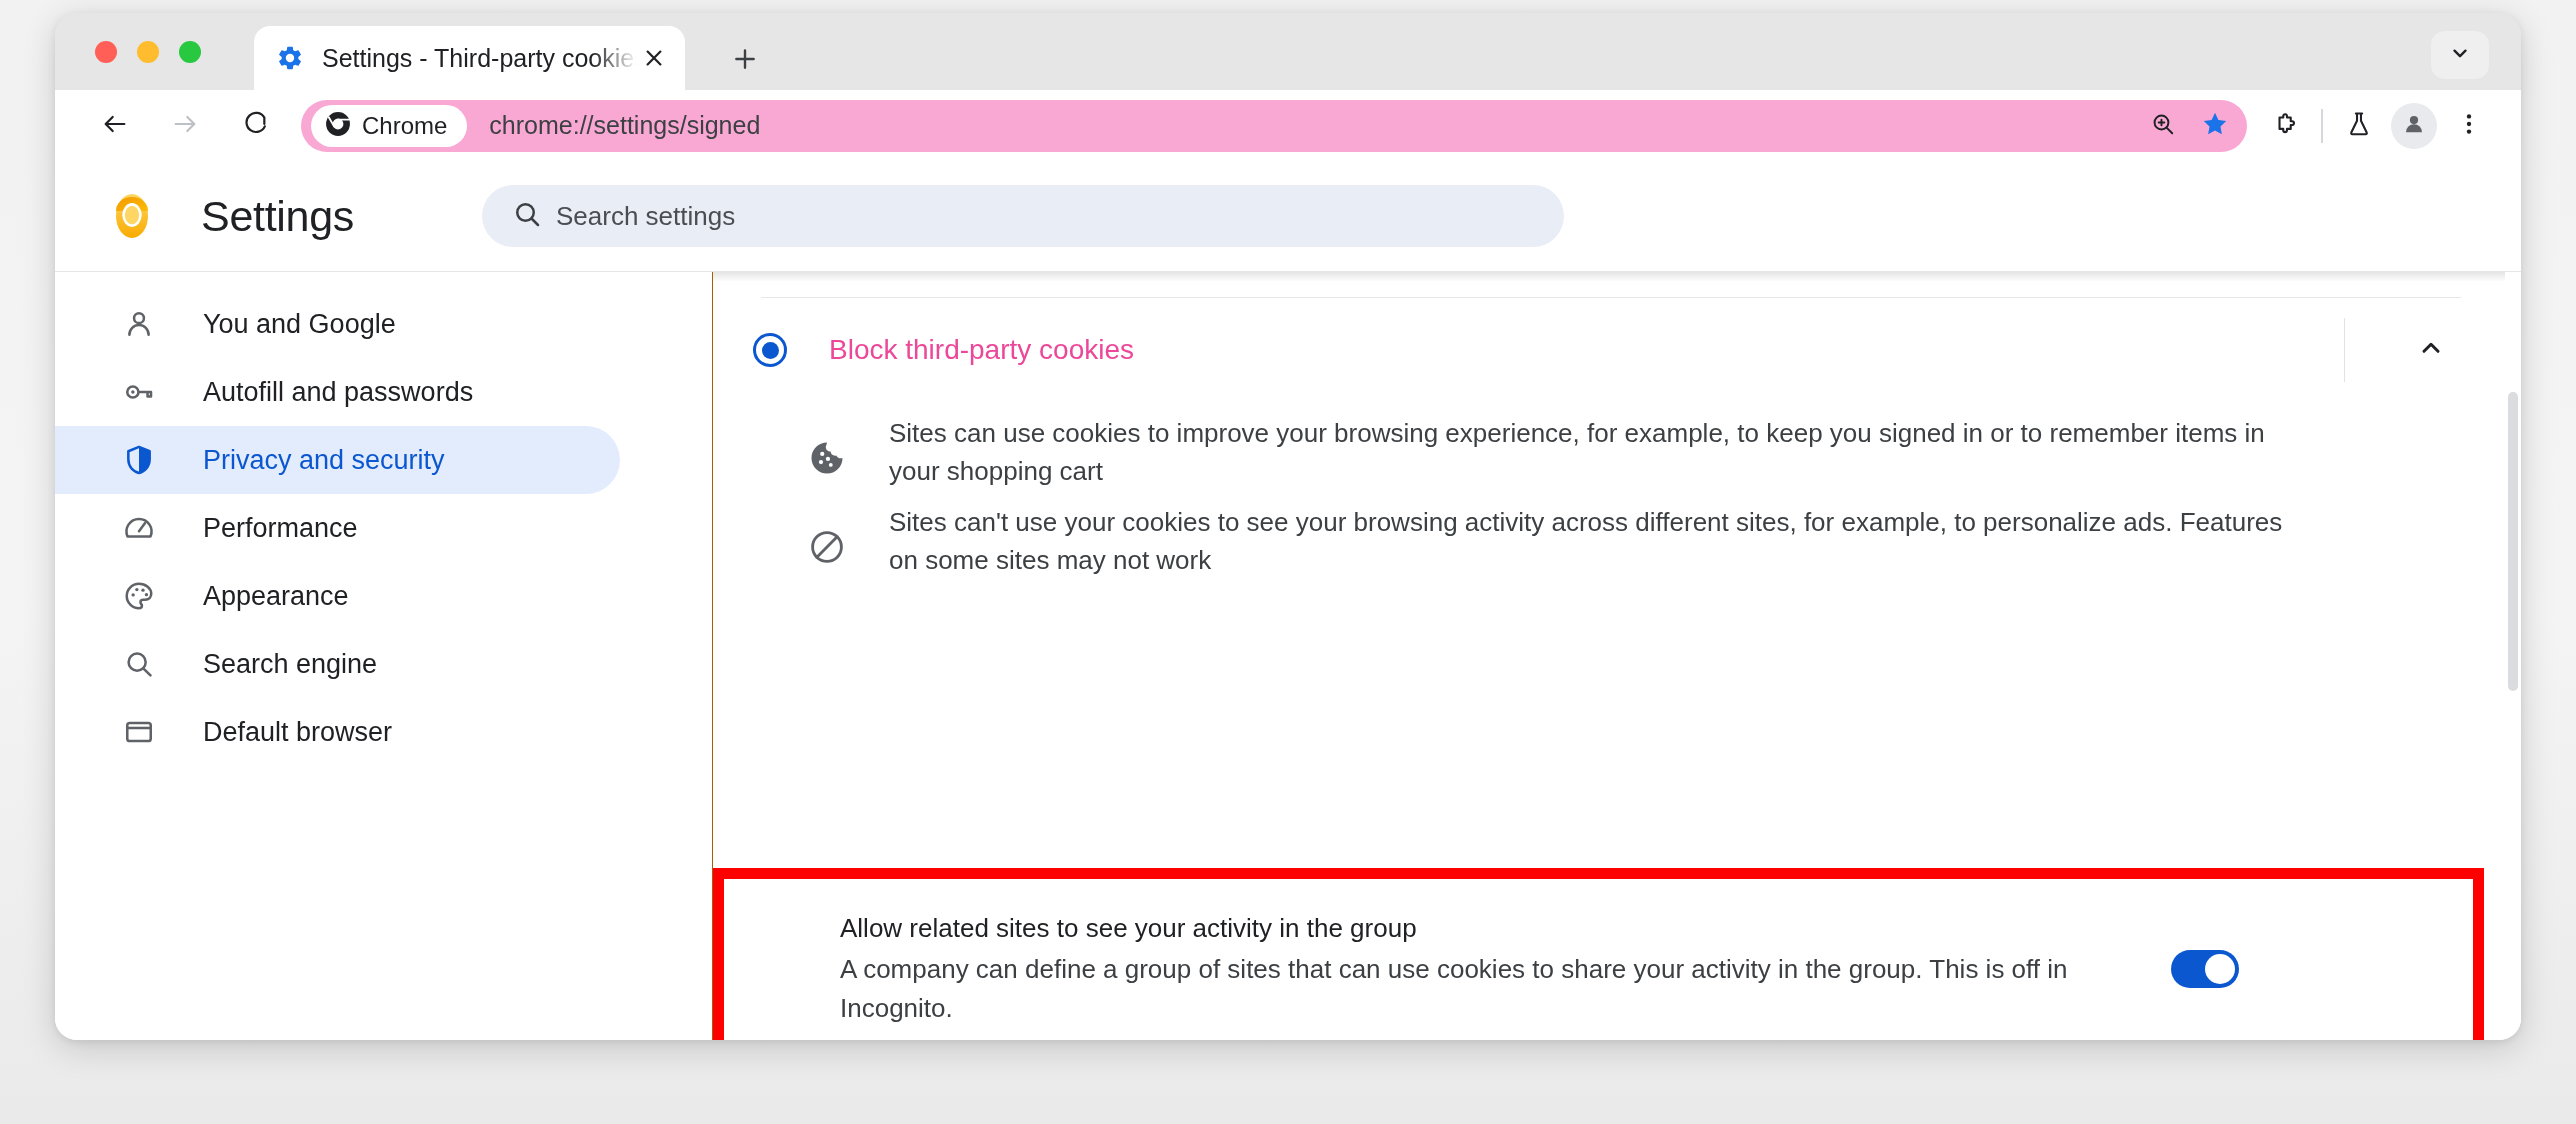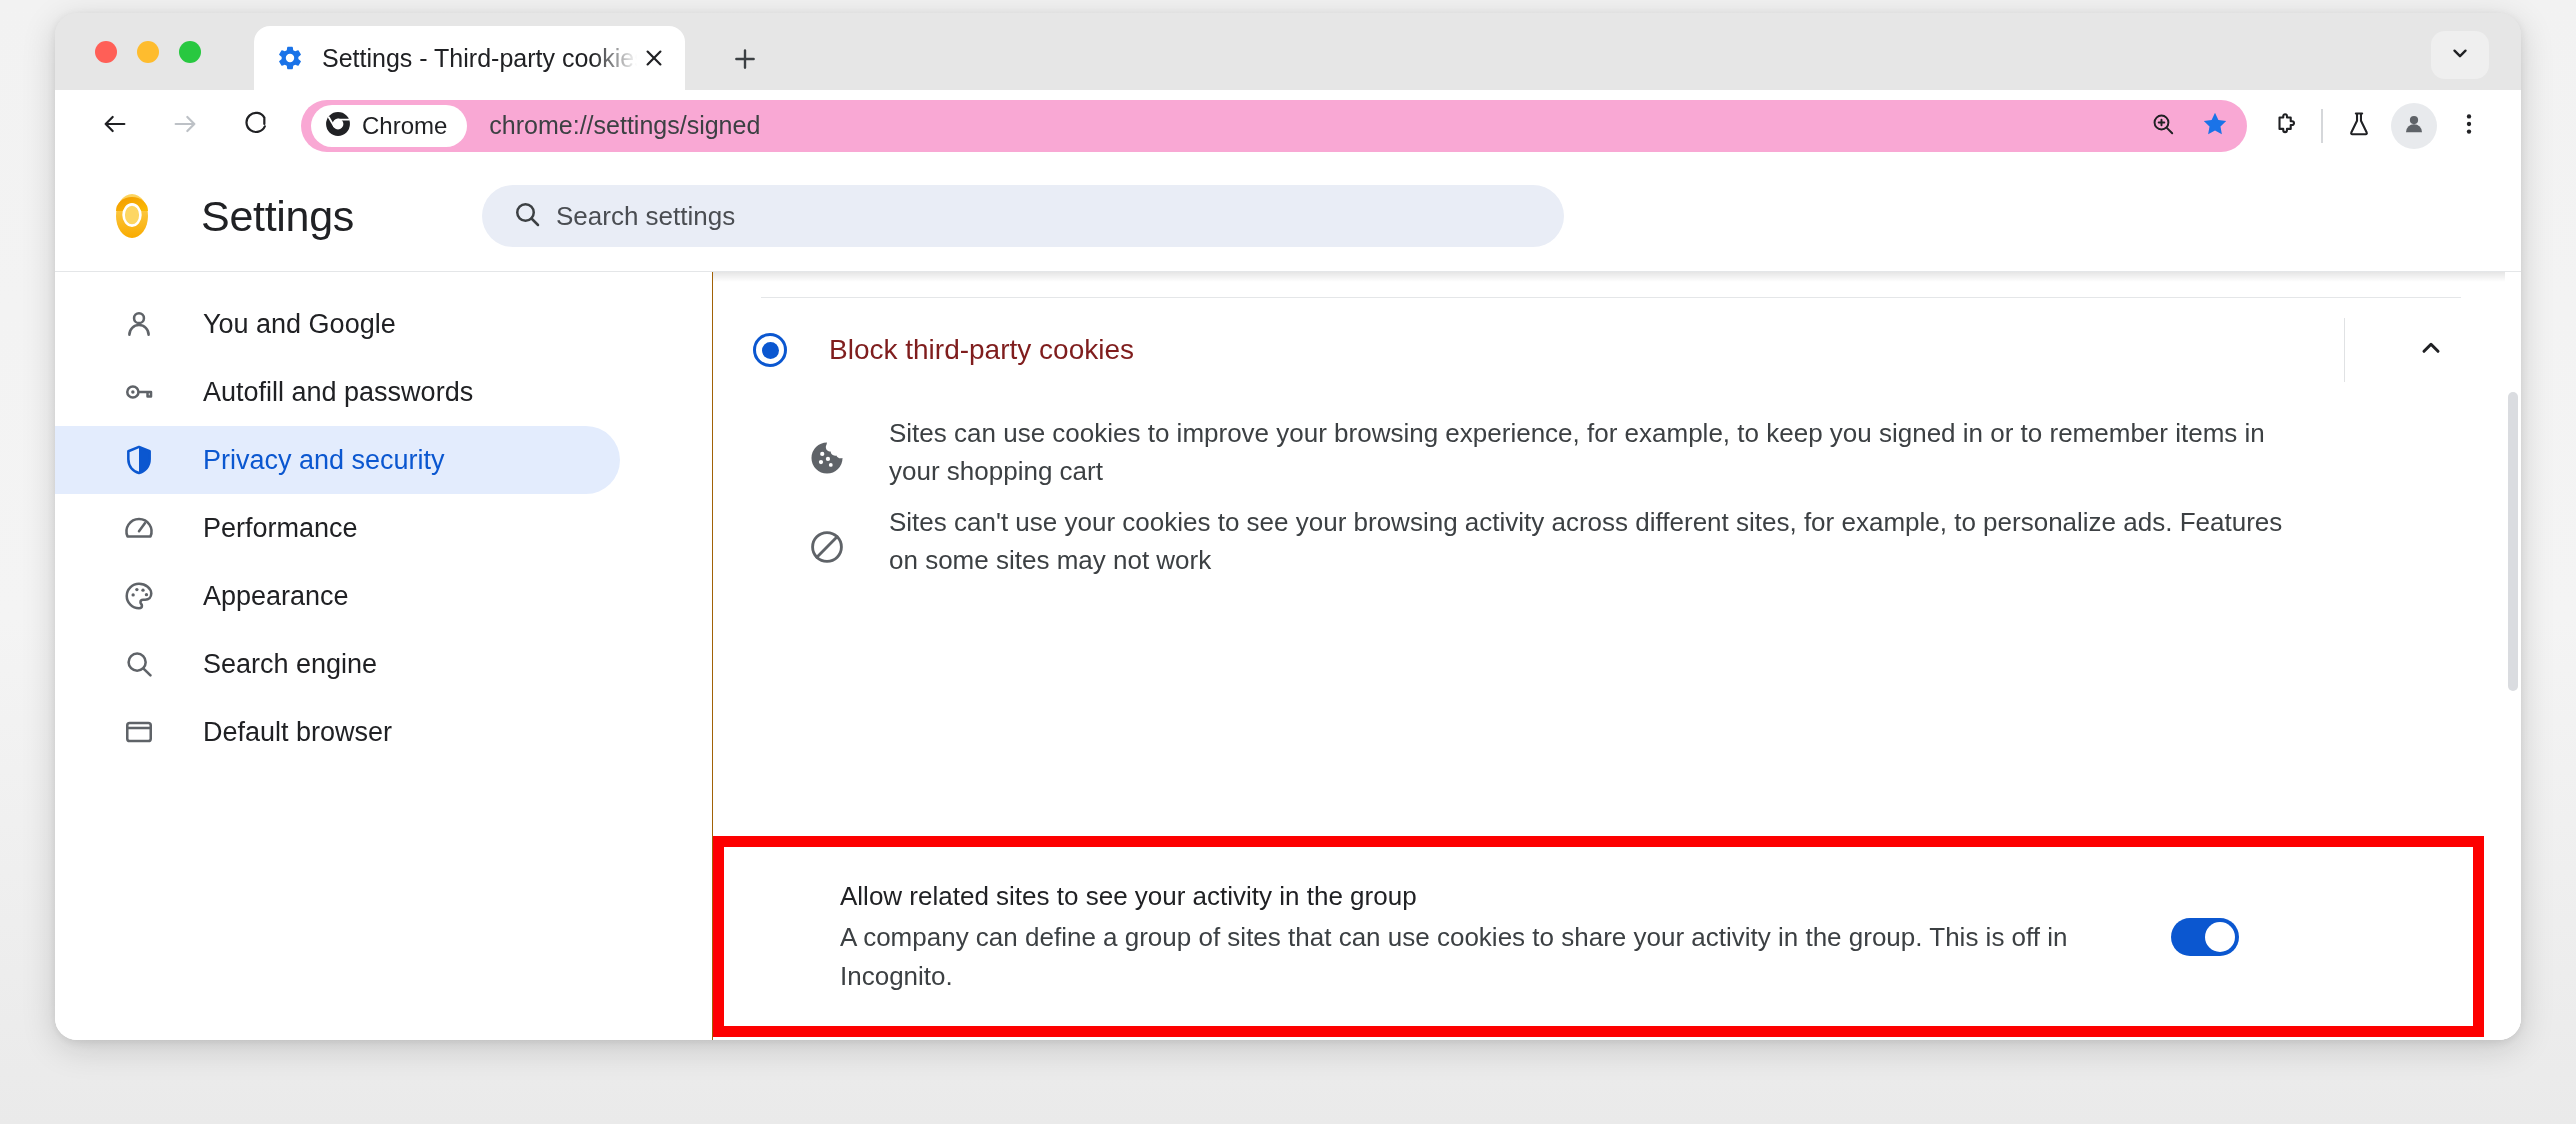--- a/index.html
+++ b/index.html
@@ -225,21 +225,21 @@
     position: relative;
   }
   .radio {
     width: 34px; height: 34px; flex: 0 0 34px;
     border-radius: 50%;
     border: 3px solid #0b57d0;
     display: flex; align-items: center; justify-content: center;
   }
   .radio-dot { width: 17px; height: 17px; border-radius: 50%; background: #0b57d0; }
   .radio-label {
-    font-size: 28px; color: #7f1d1d;
+    font-size: 28px; color: #ec4899;
     margin-left: 42px;
   }
   .collapse-area {
     position: absolute; right: 60px; top: 0;
     height: 104px; display: flex; align-items: center; gap: 0;
   }
   .vrule { width: 1px; height: 64px; background: #e0e2e4; margin-right: 56px; }
   .collapse-btn {
     width: 60px; height: 60px;
     display: flex; align-items: center; justify-content: center;
@@ -261,21 +261,21 @@
     margin-left: 40px;
     font-size: 26px;
     line-height: 1.48;
     color: #3c4043;
     max-width: 1416px;
   }
 
   
   .highlight-box {
     position: absolute;
-    left: 0px; top: 564px;
+    left: 0px; top: 596px;
     width: 1771px; height: 201px;
     border: 11px solid #fd0000;
     background: #ffffff;
   }
   .toggle-row {
     position: absolute;
     left: 0; top: 0; right: 0; bottom: 0;
     display: flex; align-items: center;
     padding: 0 58px 0 116px;
   }

